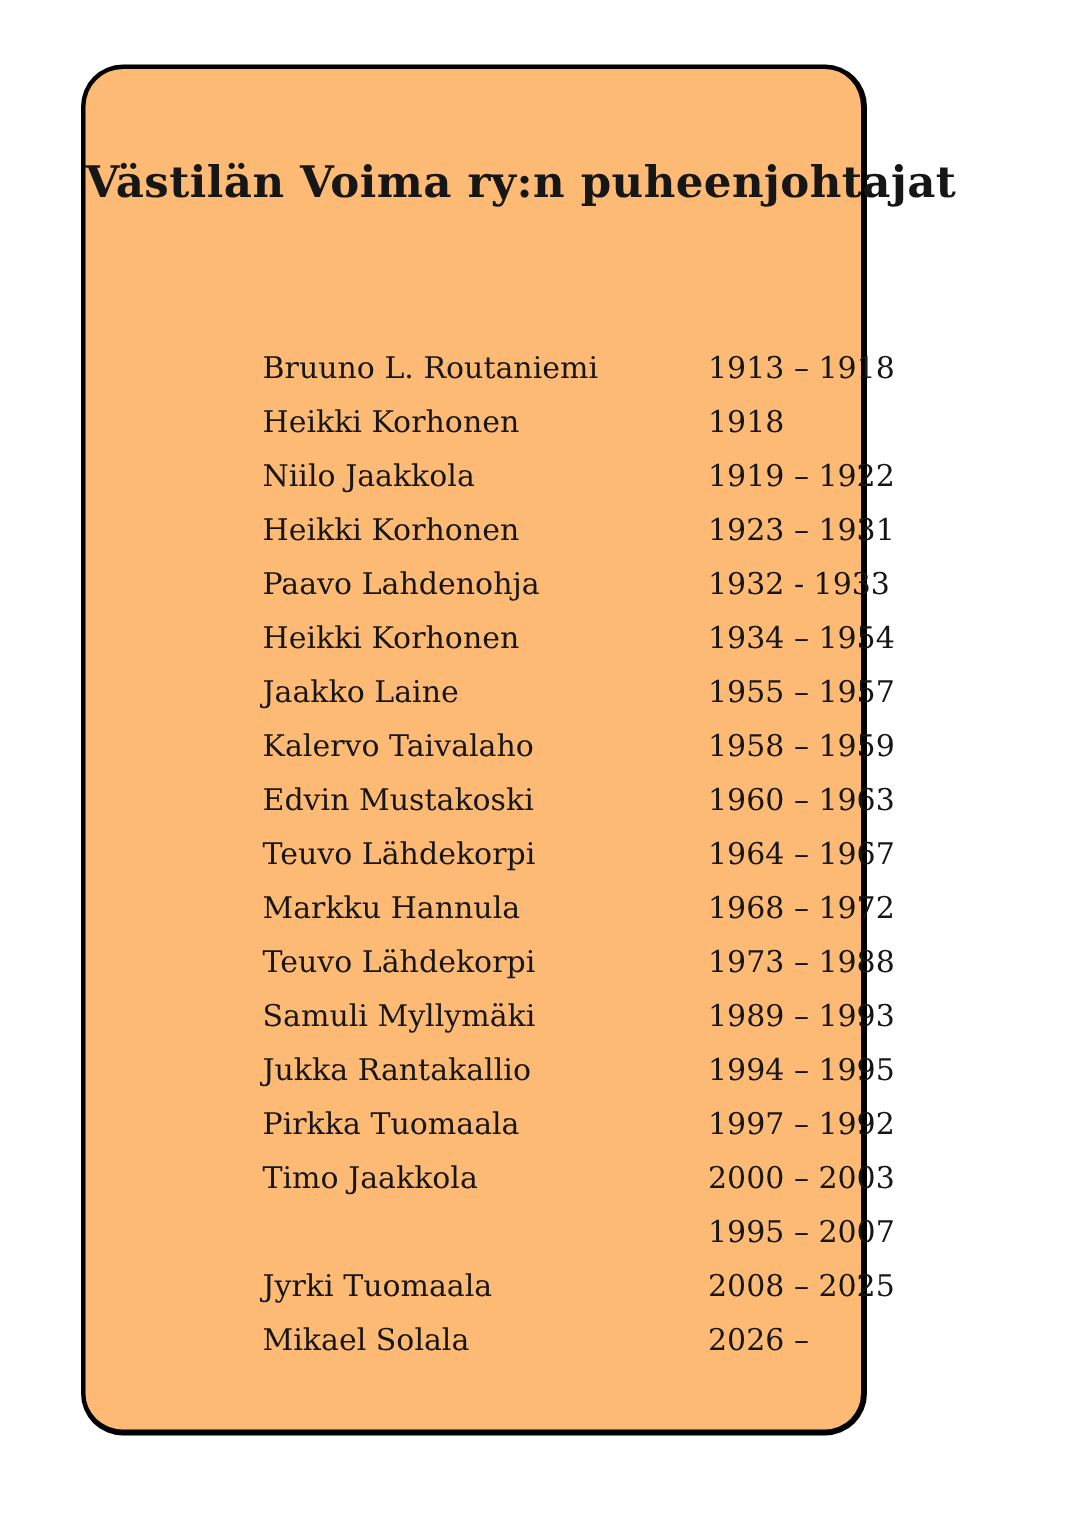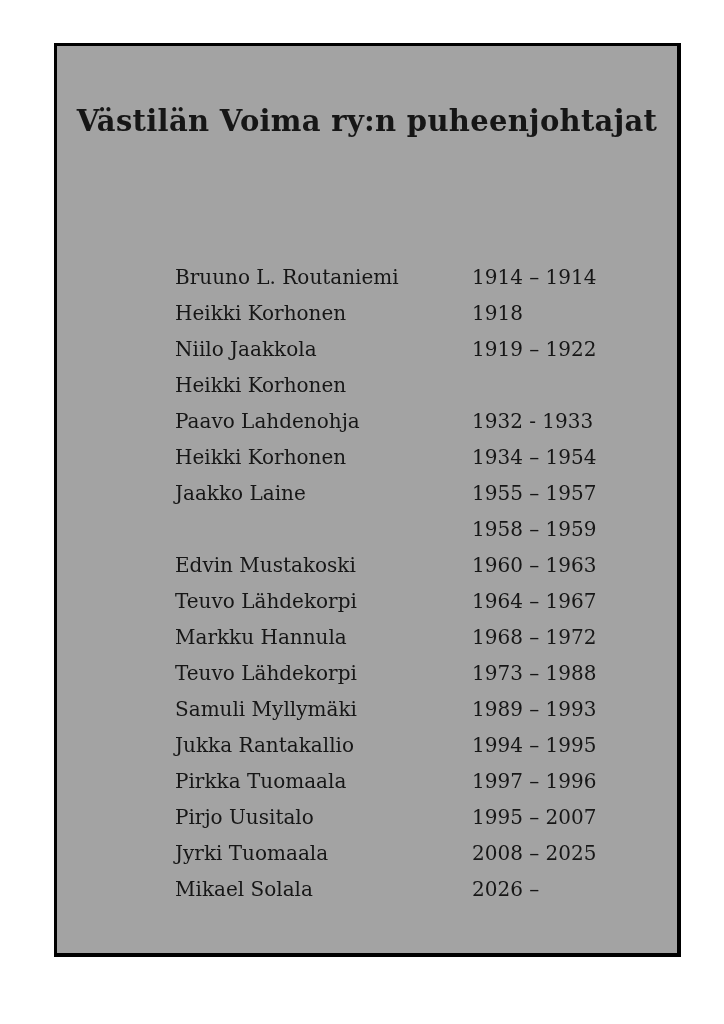--- a/index.html
+++ b/index.html
@@ -12,49 +12,49 @@
     background: #ffffff;
     position: relative;
     font-family: "DejaVu Serif", "Liberation Serif", serif;
     color: #161616;
     overflow: hidden;
   }
   .page-border {
     position: absolute;
     left: 54px;
     top: 43px;
-    width: 627px;
+    width: 524px;
     height: 914px;
     border-top: 3px solid #000000;
     border-left: 3px solid #000000;
     border-right: 4px solid #000000;
     border-bottom: 4px solid #000000;
     box-sizing: border-box;
-    background: #a3a3a3;
+    background: #fdba74;
+    border-radius: 28px;
   }
   .title-block {
     position: absolute;
     left: 0;
     right: 0;
     top: 52px;
     text-align: center;
   }
   .title-line {
     font-size: 29px;
     font-weight: bold;
     line-height: 47px;
     letter-spacing: 0.3px;
     white-space: nowrap;
   }
   .chairman-list {
     position: absolute;
     left: 0;
     right: 0;
     top: 181px;
-    margin-top: 32px;
   }
   .chairman-row {
     position: relative;
     height: 36px;
     font-size: 20px;
     line-height: 36px;
     white-space: nowrap;
   }
   .chairman-name {
     position: absolute;
@@ -72,53 +72,55 @@
 
 <div class="page-border">
 
   <div class="title-block">
     <div class="title-line">Västilän Voima ry:n puheenjohtajat</div>
   </div>
 
   <div class="chairman-list">
     <div class="chairman-row">
       <span class="chairman-name">Bruuno L. Routaniemi</span>
-      <span class="chairman-years">1914 – 1914</span>
+      <span class="chairman-years">1913 – 1918</span>
     </div>
 
     <div class="chairman-row">
       <span class="chairman-name">Heikki Korhonen</span>
       <span class="chairman-years">1918</span>
     </div>
 
     <div class="chairman-row">
       <span class="chairman-name">Niilo Jaakkola</span>
       <span class="chairman-years">1919 – 1922</span>
     </div>
 
     <div class="chairman-row">
       <span class="chairman-name">Heikki Korhonen</span>
+      <span class="chairman-years">1923 – 1931</span>
     </div>
 
     <div class="chairman-row">
       <span class="chairman-name">Paavo Lahdenohja</span>
       <span class="chairman-years">1932 - 1933</span>
     </div>
 
     <div class="chairman-row">
       <span class="chairman-name">Heikki Korhonen</span>
       <span class="chairman-years">1934 – 1954</span>
     </div>
 
     <div class="chairman-row">
       <span class="chairman-name">Jaakko Laine</span>
       <span class="chairman-years">1955 – 1957</span>
     </div>
 
     <div class="chairman-row">
+      <span class="chairman-name">Kalervo Taivalaho</span>
       <span class="chairman-years">1958 – 1959</span>
     </div>
 
     <div class="chairman-row">
       <span class="chairman-name">Edvin Mustakoski</span>
       <span class="chairman-years">1960 – 1963</span>
     </div>
 
     <div class="chairman-row">
       <span class="chairman-name">Teuvo Lähdekorpi</span>
@@ -141,26 +143,29 @@
     </div>
 
     <div class="chairman-row">
       <span class="chairman-name">Jukka Rantakallio</span>
       <span class="chairman-years">1994 – 1995</span>
     </div>
 
 
     <div class="chairman-row">
       <span class="chairman-name">Pirkka Tuomaala</span>
-      <span class="chairman-years">1997 – 1996</span>
+      <span class="chairman-years">1997 – 1992</span>
     </div>
 
+    <div class="chairman-row">
+      <span class="chairman-name">Timo Jaakkola</span>
+      <span class="chairman-years">2000 – 2003</span>
+    </div>
 
     <div class="chairman-row">
-      <span class="chairman-name">Pirjo Uusitalo</span>
       <span class="chairman-years">1995 – 2007</span>
     </div>
 
     <div class="chairman-row">
       <span class="chairman-name">Jyrki Tuomaala</span>
       <span class="chairman-years">2008 – 2025</span>
     </div>
 
     <div class="chairman-row">
       <span class="chairman-name">Mikael Solala</span>

